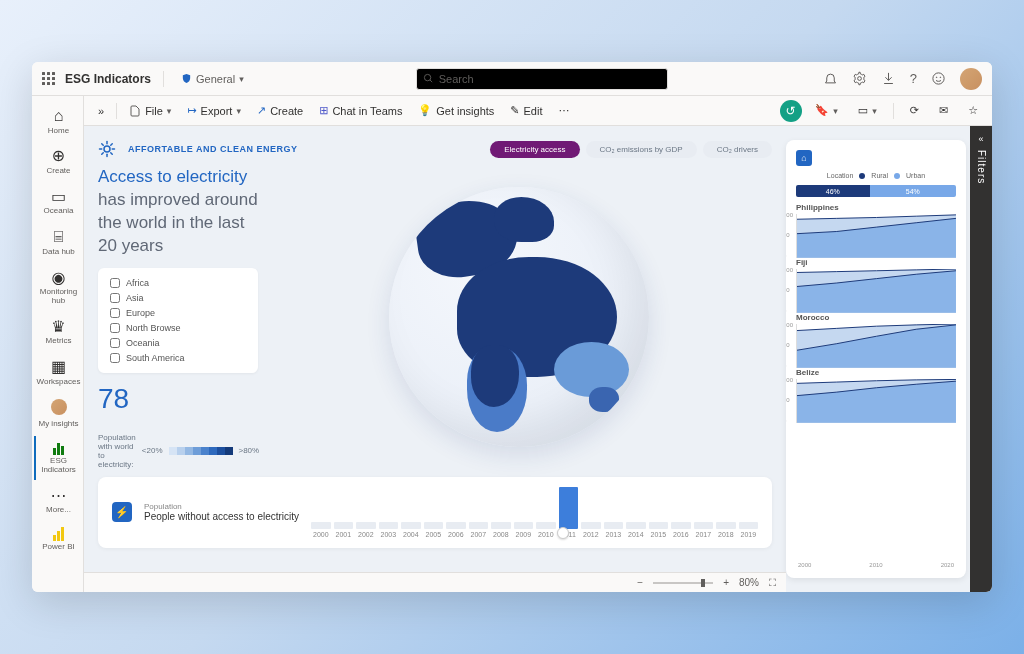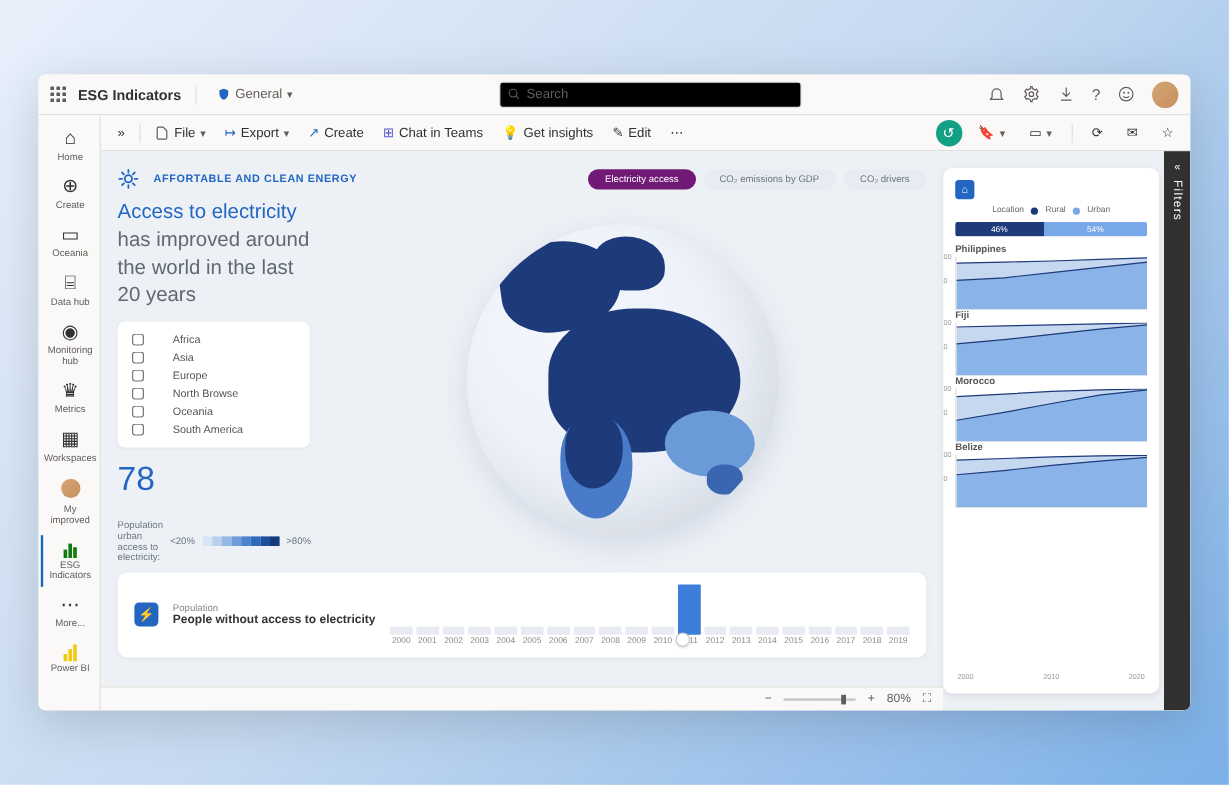--- a/index.html
+++ b/index.html
@@ -36,42 +36,42 @@
 .sun-ic{color:#2266c2;}
 .head-txt{font-size:9px;font-weight:700;letter-spacing:.5px;color:#2266c2;text-align:center;}
 .tabs{margin-left:auto;display:flex;gap:6px;}
 .tab{font-size:8px;padding:4px 14px;border-radius:12px;background:#e8ecf2;color:#6b7785;cursor:pointer;}
 .tab.active{background:#701a75;color:#fff;}
 .content{display:flex;gap:8px;}
 .left-col{width:160px;display:flex;flex-direction:column;gap:10px;}
 .headline{font-size:17px;line-height:1.35;color:#606876;}
 .headline .hl{color:#2266c2;}
 .continent-box{background:#fff;border-radius:6px;padding:10px 12px;box-shadow:0 1px 3px rgba(0,0,0,.05);display:flex;flex-direction:column;gap:5px;}
-.cb-row{display:flex;align-items:center;gap:24px;font-size:9px;color:#555;}
+.cb-row{display:flex;align-items:center;gap:6px;font-size:9px;color:#555;}
 .cb-row input{width:10px;height:10px;}
 .stat{display:flex;align-items:baseline;gap:5px;color:#2266c2;}
 .stat-big{font-size:28px;font-weight:300;}
 .stat-txt{font-size:9px;color:#6b7785;line-height:1.3;}
 .globe-wrap{flex:1;position:relative;display:flex;align-items:center;justify-content:center;min-height:280px;}
 .globe{width:260px;height:260px;border-radius:50%;background:radial-gradient(circle at 35% 30%,#f4f7fc 0%,#ebf0f8 60%,#dde5f0 100%);box-shadow:inset -20px -20px 40px rgba(0,0,0,.06),0 8px 24px rgba(30,60,120,.12);position:relative;overflow:hidden;}
 .landmass{position:absolute;background:#1d3a7a;}
 .lm1{width:100px;height:75px;top:14px;left:28px;border-radius:40% 55% 50% 45%;transform:rotate(-8deg);}
 .lm1b{width:60px;height:45px;top:10px;left:105px;border-radius:50% 60% 40% 50%;background:#1d3a7a;}
 .lm2{width:160px;height:120px;top:70px;left:68px;border-radius:45% 50% 50% 40%;}
 .lm3{width:60px;height:85px;top:160px;left:78px;border-radius:40% 45% 50% 50%;background:#4a7bc8;}
 .lm3b{width:48px;height:62px;top:158px;left:82px;border-radius:45% 45% 55% 50%;background:#1d3a7a;}
 .lm4{width:75px;height:55px;top:155px;left:165px;border-radius:50%;background:#6a9bd8;}
 .lm5{width:30px;height:25px;top:200px;left:200px;border-radius:45%;background:#3a65b0;}
 .legend-row{font-size:8px;color:#6b7785;display:flex;align-items:center;gap:6px;margin-top:8px;}
 .grad{display:flex;}
 .grad span{width:8px;height:8px;}
 .bottom-card{margin-top:8px;background:#fff;border-radius:8px;padding:10px 14px;box-shadow:0 1px 4px rgba(0,0,0,.05);display:flex;align-items:center;gap:12px;}
 .bolt{width:20px;height:20px;background:#2266c2;border-radius:4px;color:#fff;display:flex;align-items:center;justify-content:center;font-size:11px;}
 .bc-txt .sm{font-size:8px;color:#888;}
-.bc-txt .bd{font-size:10px;font-weight:700;color:#333;}
+.bc-txt .bd{font-size:10px;font-weight:400;color:#333;}
 .bars-row{flex:1;display:flex;align-items:flex-end;gap:3px;height:42px;position:relative;}
 .bars-row .b{flex:1;background:#e8ecf2;border-radius:1px;}
 .bars-row .b.hl{background:#3d7edb;}
 .years{display:flex;gap:3px;margin-top:2px;}
 .years span{flex:1;font-size:7px;color:#888;text-align:center;}
 .slider-dot{position:absolute;bottom:-10px;left:55%;width:12px;height:12px;border-radius:50%;background:#fff;border:1px solid #ccc;box-shadow:0 1px 2px rgba(0,0,0,.15);}
 .side-panel{width:180px;background:#fff;border-radius:8px;box-shadow:0 2px 6px rgba(0,0,0,.08);padding:10px 10px;margin:14px 4px 14px 0;display:flex;flex-direction:column;gap:6px;overflow:hidden;}
 .sp-head{display:flex;gap:6px;align-items:flex-start;}
 .home-ic{width:16px;height:16px;background:#2266c2;border-radius:3px;color:#fff;font-size:9px;display:flex;align-items:center;justify-content:center;flex-shrink:0;}
 .sp-title .sm{font-size:7px;color:#888;}
@@ -180,21 +180,21 @@
    <div class="nav-item">
           <span class="nav-ic">♛</span>
           <span>Metrics</span>
         </div>
    <div class="nav-item">
           <span class="nav-ic">▦</span>
           <span>Workspaces</span>
         </div>
    <div class="nav-item">
           <span class="nav-ic"><span style="display:inline-block;width:16px;height:16px;border-radius:50%;background:linear-gradient(135deg,#d4a574,#c89060);"></span></span>
-          <span>My improved</span>
+          <span>My insights</span>
         </div>
    <div class="nav-item active">
           <span class="bar-ic">
             <span style="height:7px"></span>
             <span style="height:12px"></span>
             <span style="height:9px"></span>
           </span>
           <span>ESG Indicators</span>
         </div>
    <div class="nav-item">
@@ -315,21 +315,21 @@
                   </label>
                   <label class="cb-row">
                     <input type="checkbox" style="">
                     <span>South America</span>
                   </label>
                 </div>
         <div class="stat">
           <span class="stat-big">78</span>
         </div>
         <div class="legend-row">
-          <span>Population urban access to electricity:</span>
+          <span>Population with world to electricity:</span>
           <span>&lt;20%</span>
           <span class="grad" id="grad">
                     <span style="background: rgb(214, 228, 245);"></span>
                     <span style="background: rgb(184, 208, 237);"></span>
                     <span style="background: rgb(148, 184, 227);"></span>
                     <span style="background: rgb(110, 157, 216);"></span>
                     <span style="background: rgb(74, 130, 204);"></span>
                     <span style="background: rgb(46, 105, 189);"></span>
                     <span style="background: rgb(29, 79, 158);"></span>
                     <span style="background: rgb(20, 58, 122);"></span>

